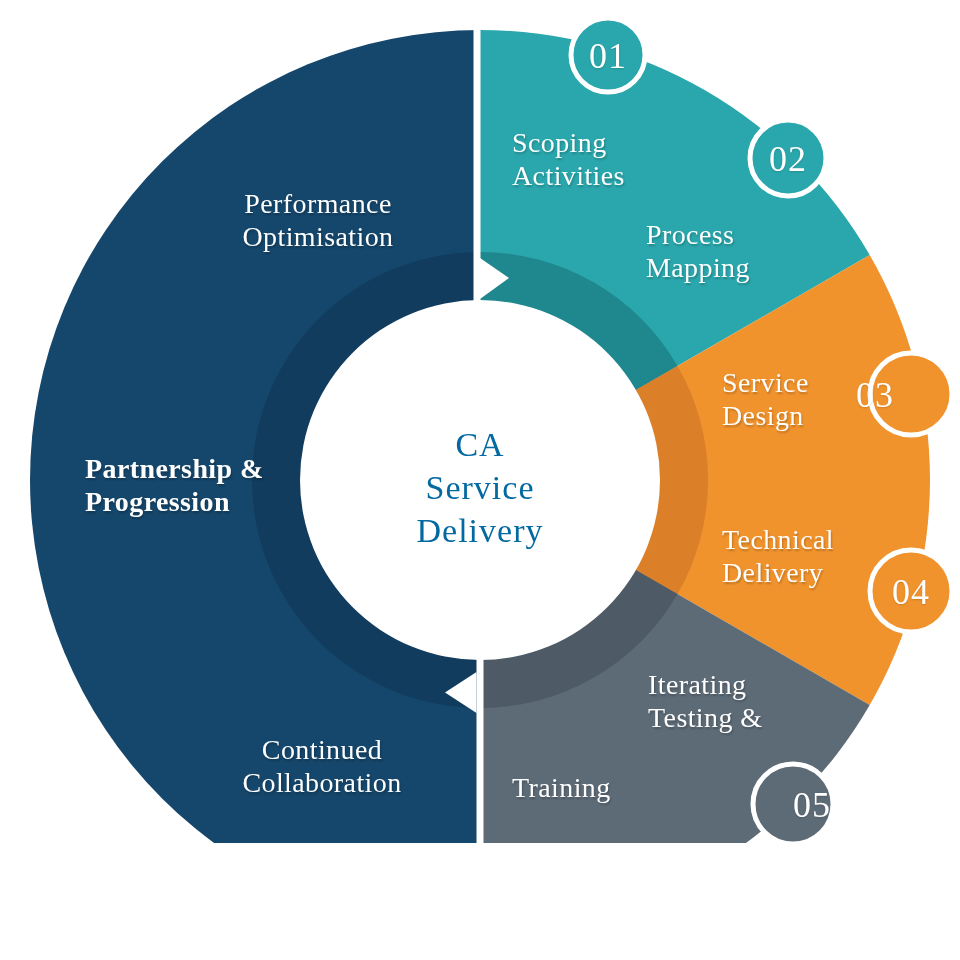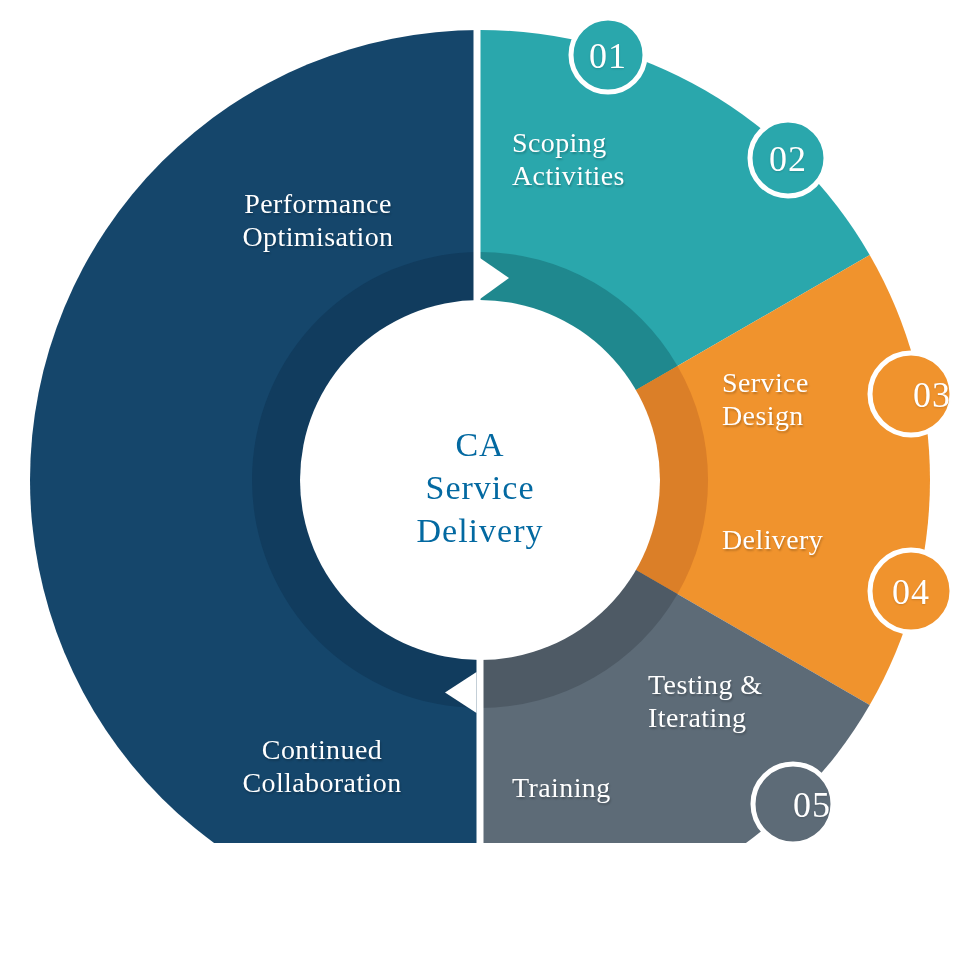--- a/index.html
+++ b/index.html
@@ -54,47 +54,56 @@
     <circle cx="608" cy="55" r="37" stroke="#ffffff" stroke-width="5" fill="#2AA7AC"></circle>
     <circle cx="788" cy="158" r="38" stroke="#ffffff" stroke-width="5" fill="#2AA7AC"></circle>
     <circle cx="911" cy="394" r="41" stroke="#ffffff" stroke-width="5" fill="#F0932D"></circle>
     <circle cx="911" cy="591" r="41" stroke="#ffffff" stroke-width="5" fill="#F0932D"></circle>
     <circle cx="793" cy="804" r="40" stroke="#ffffff" stroke-width="5" fill="#5D6B77"></circle>
     <circle cx="620" cy="903" r="38" stroke="#ffffff" stroke-width="5" fill="#5D6B77"></circle>
   </svg>
 
   <div class="badge-num" style="left:608px;top:56px">01</div>
   <div class="badge-num" style="left:788px;top:159px">02</div>
-  <div class="badge-num" style="left:932px;top:395px">03</div>
+  <div class="badge-num" style="left:875px;top:395px">03</div>
   <div class="badge-num" style="left:911px;top:592px">04</div>
   <div class="badge-num" style="left:812px;top:805px">05</div>
   <div class="badge-num" style="left:599px;top:904px">06</div>
 
   <div class="label" style="left:512px;top:126px">
     <span>Scoping</span>
     <span>Activities</span>
   </div>
+  <div class="label" style="left:646px;top:218px">
+    <span>Process</span>
+    <span>Mapping</span>
+  </div>
   <div class="label" style="left:722px;top:366px">
     <span>Service</span>
     <span>Design</span>
   </div>
   <div class="label" style="left:722px;top:523px">
+    <span>Technical</span>
     <span>Delivery</span>
   </div>
   <div class="label" style="left:648px;top:668px">
+    <span>Iterating</span>
     <span>Testing &amp;</span>
-    <span>Iterating</span>
   </div>
   <div class="label" style="left:512px;top:771px">
     <span>Training</span>
   </div>
 
   <div class="label centered" style="left:318px;top:187px">
     <span>Performance</span>
     <span>Optimisation</span>
+  </div>
+  <div class="label bold" style="left:85px;top:452px">
+    <span>Partnership &amp;</span>
+    <span>Progression</span>
   </div>
   <div class="label centered" style="left:322px;top:733px">
     <span>Continued</span>
     <span>Collaboration</span>
   </div>
 
   <div class="center-title">
     <span>CA</span>
     <span>Service</span>
     <span>Delivery</span>

